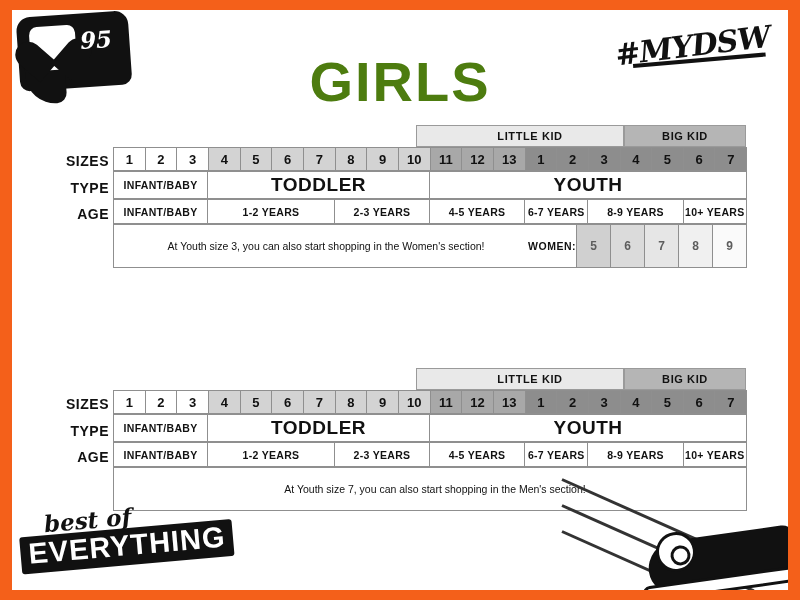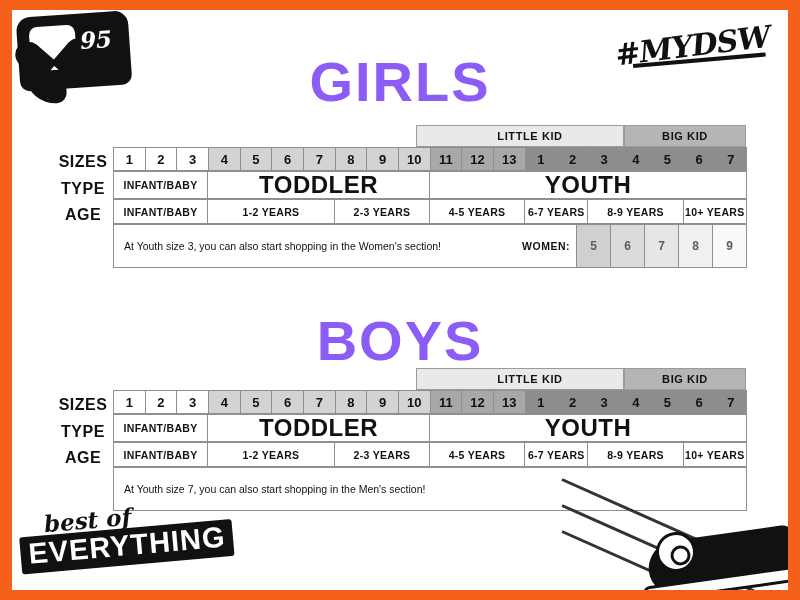--- a/index.html
+++ b/index.html
@@ -166,41 +166,41 @@
     border:3px solid #111; border-radius:50%;
   }
 
   
   .section-title {
     text-align: center;
     font-family: "Liberation Sans", sans-serif;
     font-weight: bold;
     font-size: 56px;
     letter-spacing: 2px;
-    color: #8b5cf6;
+    color: #4d7c0f;
     line-height: 1;
   }
   #girls-title { position: absolute; left: 0; right: 0; top: 44px; }
   #boys-title  { position: absolute; left: 0; right: 0; top: 303px; }
 
   
   .chart {
     position: absolute;
     left: 45px;
     width: 690px;
   }
   #girls-chart { top: 115px; }
   #boys-chart  { top: 358px; }
 
   .rowlabel {
     position: absolute;
     left: 0;
     width: 52px;
-    text-align: center;
-    font-size: 16px;
+    text-align: right;
+    font-size: 14px;
     font-weight: bold;
     letter-spacing: .5px;
     color: #111;
   }
 
   .kidrow {
     position: relative;
     margin-left: 56px;
     height: 22px;
     display: flex;
@@ -254,21 +254,21 @@
     border-left: none;
     display: flex;
     align-items: center;
     justify-content: center;
     font-weight: bold;
     color: #111;
     background: #fff;
   }
   .typecell:first-child { border-left: 1px solid #8f8f8f; }
   .typecell.small { font-size: 10.5px; letter-spacing: .3px; }
-  .typecell.big   { font-size: 24px; letter-spacing: .5px; }
+  .typecell.big   { font-size: 19px; letter-spacing: .5px; }
   .agecell {
     border: 1px solid #8f8f8f;
     border-left: none;
     display: flex;
     align-items: center;
     justify-content: center;
     font-size: 10.5px;
     font-weight: bold;
     letter-spacing: .3px;
     color: #111;
@@ -280,30 +280,30 @@
     position: relative;
     margin-left: 56px;
     height: 44px;
     border: 1px solid #8f8f8f;
     display: flex;
     align-items: center;
     background: #fff;
   }
   .note-text {
     flex: 1 1 auto;
+    text-align: center;
     padding-left: 10px;
   }
   .note-line1 { font-size: 10.5px; color: #111; }
   .note-line2 { font-size: 13.5px; font-weight: bold; color: #111; letter-spacing: .3px; margin-top: 2px; }
   .women-label {
     font-size: 10.5px;
     font-weight: bold;
     letter-spacing: .5px;
     color: #111;
-    padding-right: 6px;
   }
   .women-cells { display: flex; height: 100%; }
   .wcell {
     width: 34px;
     border-left: 1px solid #8f8f8f;
     display: flex;
     align-items: center;
     justify-content: center;
     font-size: 12px;
     font-weight: bold;
@@ -398,21 +398,20 @@
         <div class="women-cells" id="girls-women-cells">
             <div class="wcell w-s1">5</div>
             <div class="wcell w-s2">6</div>
             <div class="wcell w-s3">7</div>
             <div class="wcell w-s4">8</div>
             <div class="wcell w-s5">9</div>
           </div>
       </div>
     </div>
 
-    <div class="section-title" id="boys-title">BOYS</div>
     <div class="chart" id="boys-chart">
 
       <div class="kidrow">
         <div class="spacer"></div>
         <div class="kidcell little">LITTLE KID</div>
         <div class="kidcell big">BIG KID</div>
       </div>
 
       <div style="position:relative;">
         <div class="rowlabel" style="top:6px;">SIZES</div>

